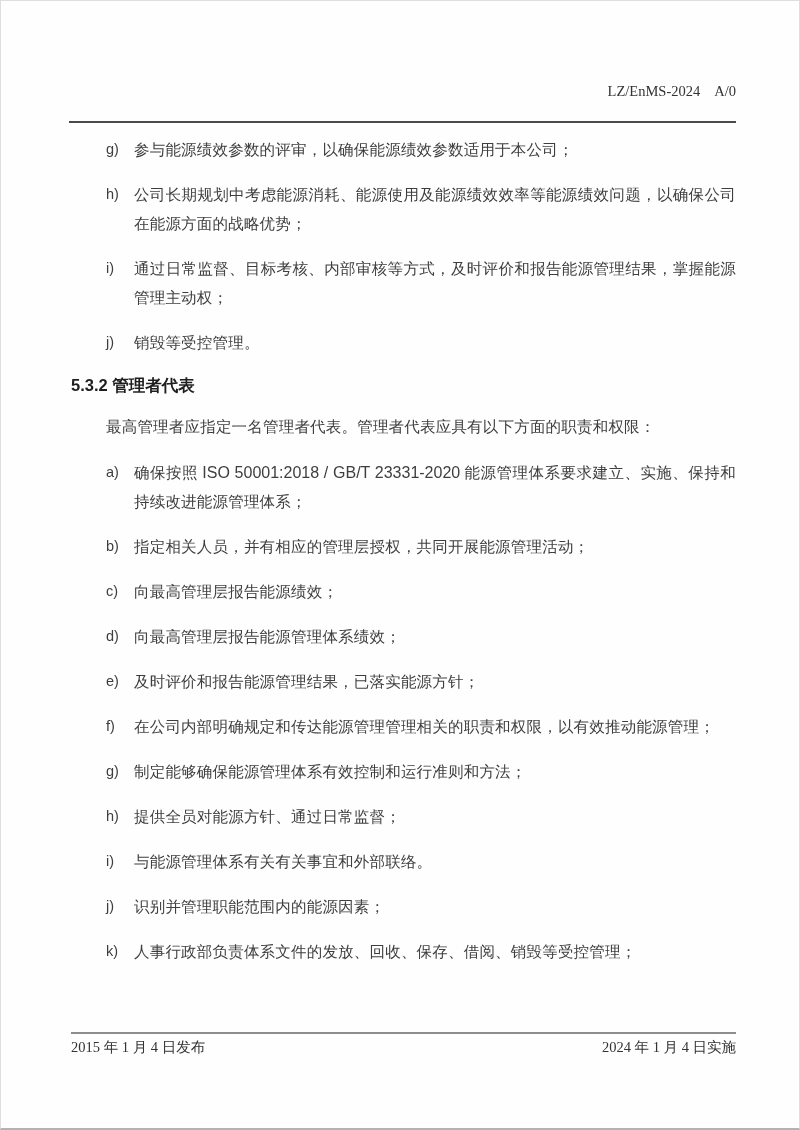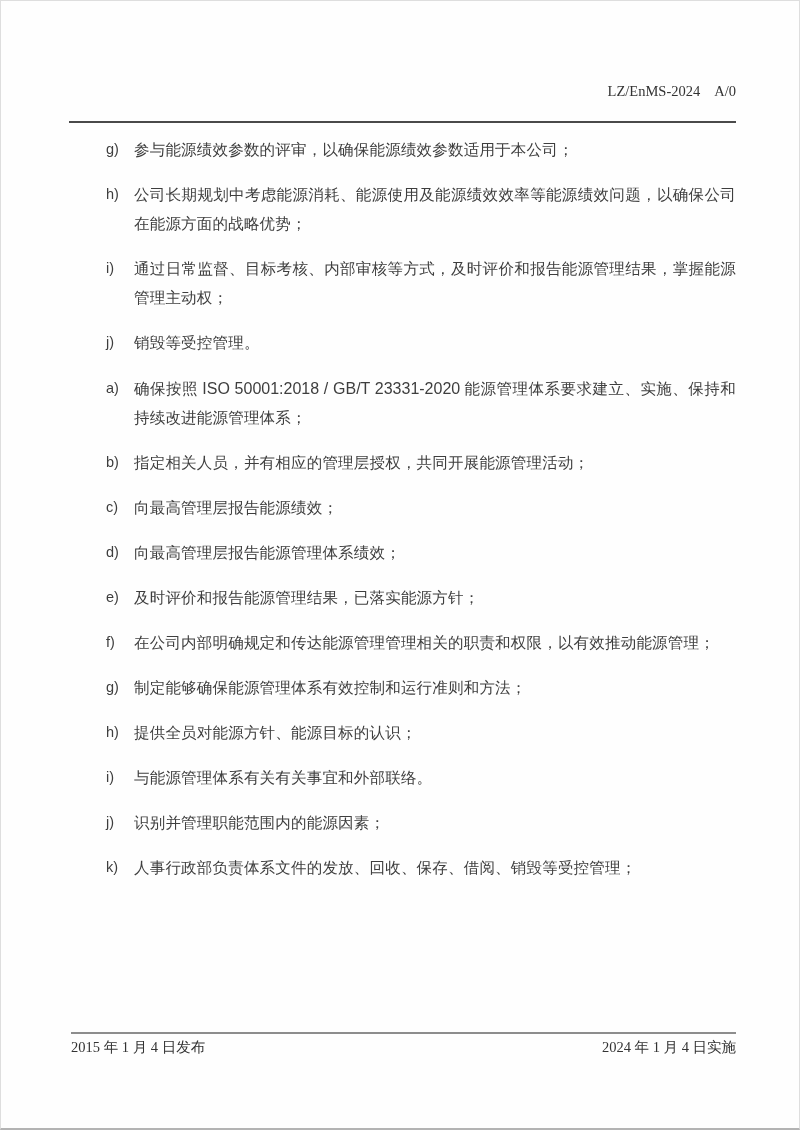--- a/index.html
+++ b/index.html
@@ -106,21 +106,23 @@
         <div class="list-item">
           <span class="marker">i)</span>
           <span class="item-text">通过日常监督、目标考核、内部审核等方式，及时评价和报告能源管理结果，掌握能源管理主动权；</span>
         </div>
         <div class="list-item">
           <span class="marker">j)</span>
           <span class="item-text">销毁等受控管理。</span>
         </div>
       </div>
 
+    <div class="section-heading">5.3.2 管理者代表</div>
 
+    <div class="intro">最高管理者应指定一名管理者代表。管理者代表应具有以下方面的职责和权限：</div>
 
     <div class="list list-second">
         <div class="list-item">
           <span class="marker">a)</span>
           <span class="item-text">确保按照 <span class="latin">ISO 50001:2018 / GB/T 23331-2020</span> 能源管理体系要求建立、实施、保持和持续改进能源管理体系；</span>
         </div>
         <div class="list-item">
           <span class="marker">b)</span>
           <span class="item-text">指定相关人员，并有相应的管理层授权，共同开展能源管理活动；</span>
         </div>
@@ -139,21 +141,21 @@
         <div class="list-item">
           <span class="marker">f)</span>
           <span class="item-text">在公司内部明确规定和传达能源管理管理相关的职责和权限，以有效推动能源管理；</span>
         </div>
         <div class="list-item">
           <span class="marker">g)</span>
           <span class="item-text">制定能够确保能源管理体系有效控制和运行准则和方法；</span>
         </div>
         <div class="list-item">
           <span class="marker">h)</span>
-          <span class="item-text">提供全员对能源方针、能源目标的认识；</span>
+          <span class="item-text">提供全员对能源方针、通过日常监督；</span>
         </div>
         <div class="list-item">
           <span class="marker">i)</span>
           <span class="item-text">与能源管理体系有关有关事宜和外部联络。</span>
         </div>
         <div class="list-item">
           <span class="marker">j)</span>
           <span class="item-text">识别并管理职能范围内的能源因素；</span>
         </div>
         <div class="list-item">

